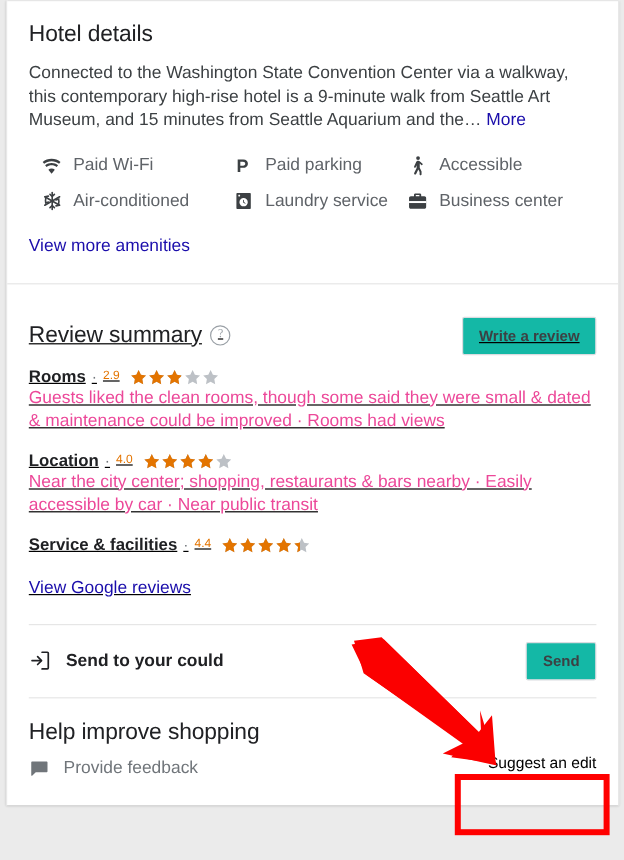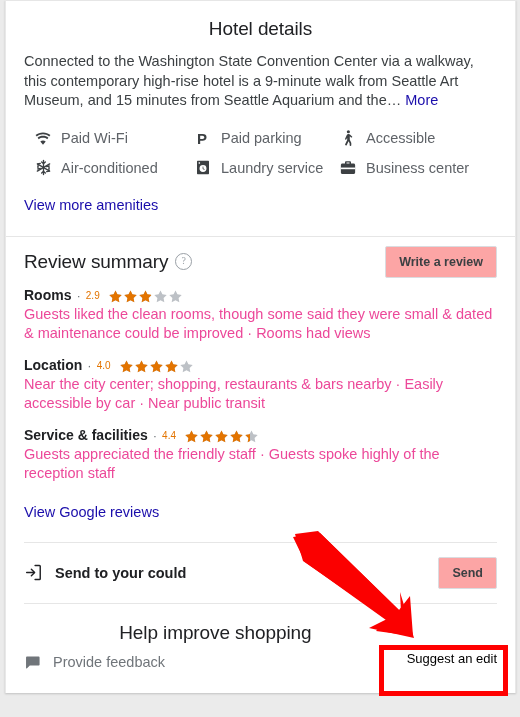--- a/index.html
+++ b/index.html
@@ -22,21 +22,21 @@
   }
   .sep{height:1px;background:#e6e6e6;margin:0;}
   .sep.full{margin:0;}
   .sep.inset{margin:0 18px;}
 
   .block{padding:0 18px;}
 
   
   .h-section{
     font-size:19px;color:#202124;font-weight:400;
-    letter-spacing:-0.1px;line-height:24px;text-align:center;
+    letter-spacing:-0.1px;line-height:24px;
   }
   .body-text{
     font-size:14.5px;color:#3c4043;line-height:19.5px;
   }
   .link{color:#1a0dab;text-decoration:none;cursor:pointer;}
 
   
   .amen-grid{
     display:grid;grid-template-columns:160px 145px 1fr;
     row-gap:12px;padding-left:10px;
@@ -51,21 +51,21 @@
   .rs-title-wrap{display:flex;align-items:center;gap:7px;}
   .qmark{
     width:15px;height:15px;border-radius:50%;
     border:1.3px solid #9aa0a6;color:#9aa0a6;
     font-size:10px;line-height:13px;text-align:center;
     font-family:"Liberation Serif",serif;
     display:inline-block;cursor:pointer;
   }
   .btn-row{display:flex;gap:9px;}
   .gbtn{
-    background:#fca5a5;border:1px solid #dadce0;border-radius:2px;
+    background:#14b8a6;border:1px solid #dadce0;border-radius:2px;
     font-family:"Liberation Sans",sans-serif;
     font-size:12.5px;font-weight:bold;color:#3c4043;
     padding:8px 13px;cursor:pointer;line-height:14px;white-space:nowrap;
   }
 
   .cat{margin-top:13px;}
   .cat-line{display:flex;align-items:flex-end;gap:5px;line-height:17px;}
   .cat-name{font-size:14px;font-weight:bold;color:#202124;}
   .dot{color:#70757a;font-size:13px;}
   .cat-score{font-size:10px;color:#e37400;}
@@ -179,21 +179,21 @@
 
       </div>
 
       <div style="margin-top:19px;padding-bottom:18px;">
         <span class="link" style="font-size:14.5px;">View more amenities</span>
       </div>
     </div>
 
     <div class="sep full"></div>
 
-    <div class="block" style="padding-top:9px;padding-bottom:6px;">
+    <div class="block" style="padding-top:27px;padding-bottom:6px;text-decoration:underline;">
 
       <div class="rs-head">
         <div class="rs-title-wrap" style="padding-top:4px;">
           <span class="h-section">Review summary</span>
           <span class="qmark">?</span>
         </div>
         <div class="btn-row">
           <button class="gbtn">Write a review</button>
         </div>
       </div>
@@ -359,21 +359,20 @@
                   <path d="M12 2.2l3.06 6.2 6.84 1-4.95 4.82 1.17 6.81L12 17.82 5.88 21.03l1.17-6.81L2.1 9.4l6.84-1z"></path>
                 </svg>
                 <span class="fillclip" style="width:6.00px">
                   <svg width="15" height="15" viewBox="0 0 24 24" fill="#e37400">
                     <path d="M12 2.2l3.06 6.2 6.84 1-4.95 4.82 1.17 6.81L12 17.82 5.88 21.03l1.17-6.81L2.1 9.4l6.84-1z"></path>
                   </svg>
                 </span>
               </span>
             </span>
         </div>
-        <div class="cat-desc">Guests appreciated the friendly staff · Guests spoke highly of the reception staff</div>
       </div>
 
       <div style="margin-top:19px;padding-bottom:15px;">
         <span class="link" style="font-size:14.5px;">View Google reviews</span>
       </div>
     </div>
 
     <div class="sep inset"></div>
 
     <div class="send-row">

